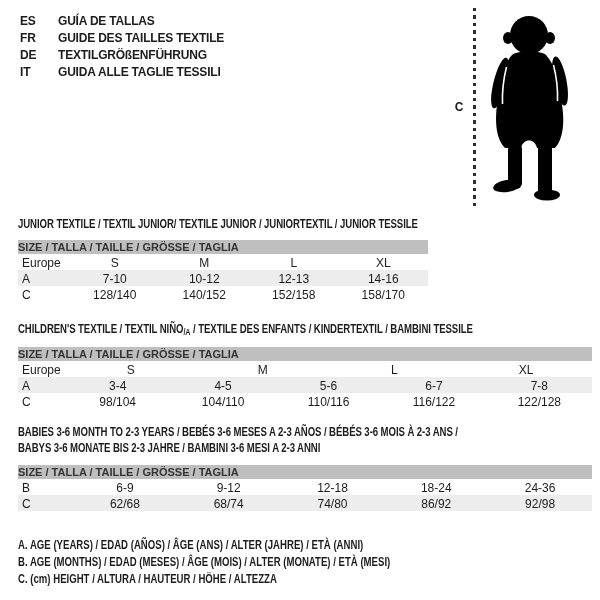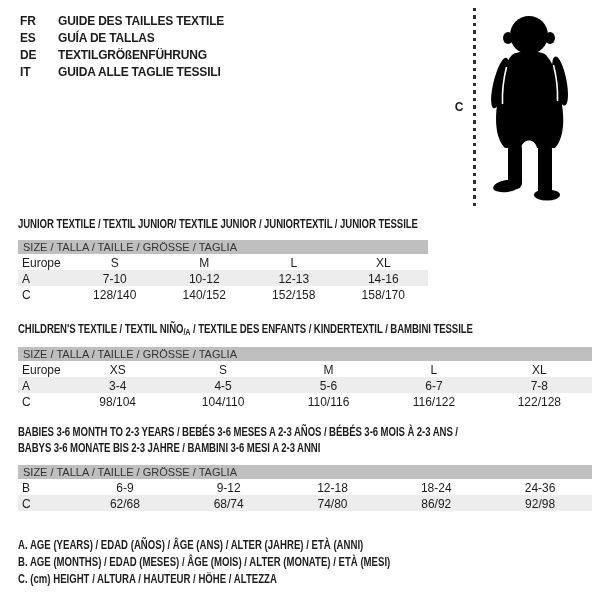--- a/index.html
+++ b/index.html
@@ -23,46 +23,46 @@
     background:repeating-linear-gradient(to bottom,#2e2e2e 0 3.5px,transparent 3.5px 7.5px);}
   .measure-label{position:absolute;left:450px;top:100px;width:18px;text-align:center;font-size:12px;font-weight:bold;}
   .silhouette{position:absolute;left:484px;top:9px;width:90px;height:199px;color:var(--silhouette);}
   
   .sec-title{position:absolute;left:18px;font-size:12px;font-weight:bold;white-space:nowrap;
     transform:scaleX(0.8);transform-origin:0 50%;letter-spacing:-0.1px;line-height:16px;}
   .title-sub{font-size:9px;vertical-align:-2px;}
   
   .sg-table{position:absolute;left:18px;}
   .t-head{height:14px;line-height:14px;background:var(--table-header-bg);
-    font-size:11px;color:#333;padding-left:5px;white-space:nowrap;overflow:hidden;}
+    font-size:11px;color:#333;white-space:nowrap;overflow:hidden;font-weight:bold;}
   .trow{display:flex;height:16px;line-height:18px;font-size:12px;}
   .trow.stripe{background:var(--row-stripe-bg);}
   .tlabel{padding-left:4px;}
   .w410 .tlabel{width:52px;}
   .w574c .tlabel{width:47px;}
   .w574b .tlabel{width:55px;}
   .tval{flex:1;text-align:center;}
   
   .footer{position:absolute;left:18px;top:537px;}
   .footer-line{height:17px;line-height:17px;font-size:12px;font-weight:bold;white-space:nowrap;
     transform:scaleX(0.8);transform-origin:0 50%;}
 </style>
 </head>
 <body>
 
 <div class="canvas">
 
   <div class="lang-block">
     <div class="lang-row">
+      <span class="lang-code">ES</span>
+      <span class="lang-text">GUÍA DE TALLAS</span>
+    </div>
+    <div class="lang-row">
       <span class="lang-code">FR</span>
       <span class="lang-text">GUIDE DES TAILLES TEXTILE</span>
-    </div>
-    <div class="lang-row">
-      <span class="lang-code">ES</span>
-      <span class="lang-text">GUÍA DE TALLAS</span>
     </div>
     <div class="lang-row">
       <span class="lang-code">DE</span>
       <span class="lang-text">TEXTILGRÖßENFÜHRUNG</span>
     </div>
     <div class="lang-row">
       <span class="lang-code">IT</span>
       <span class="lang-text">GUIDA ALLE TAGLIE TESSILI</span>
     </div>
   </div>
@@ -113,21 +113,20 @@
       <span class="tval">152/158</span>
       <span class="tval">158/170</span>
     </div>
   </div>
 
   <div class="sec-title" style="top:321px;"><span>CHILDREN'S TEXTILE / TEXTIL NIÑO</span><span class="title-sub">/A</span><span> / TEXTILE DES ENFANTS / KINDERTEXTIL / BAMBINI TESSILE</span></div>
   <div class="sg-table w574c" style="top:347px;width:574px;">
     <div class="t-head">SIZE / TALLA / TAILLE / GRÖSSE / TAGLIA</div>
     <div class="trow">
       <span class="tlabel">Europe</span>
-      <span class="tval">XS</span>
       <span class="tval">S</span>
       <span class="tval">M</span>
       <span class="tval">L</span>
       <span class="tval">XL</span>
     </div>
     <div class="trow stripe">
       <span class="tlabel">A</span>
       <span class="tval">3-4</span>
       <span class="tval">4-5</span>
       <span class="tval">5-6</span>

